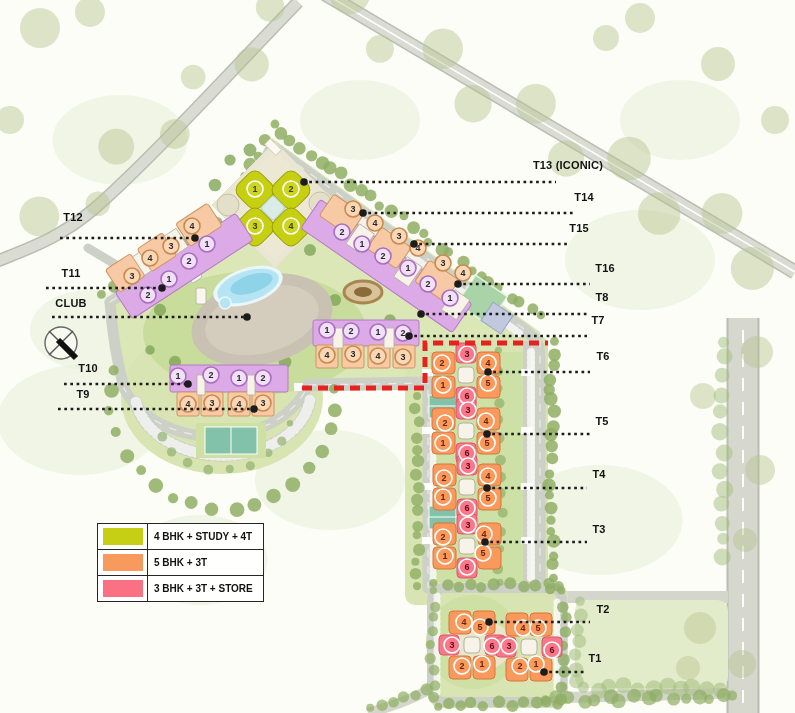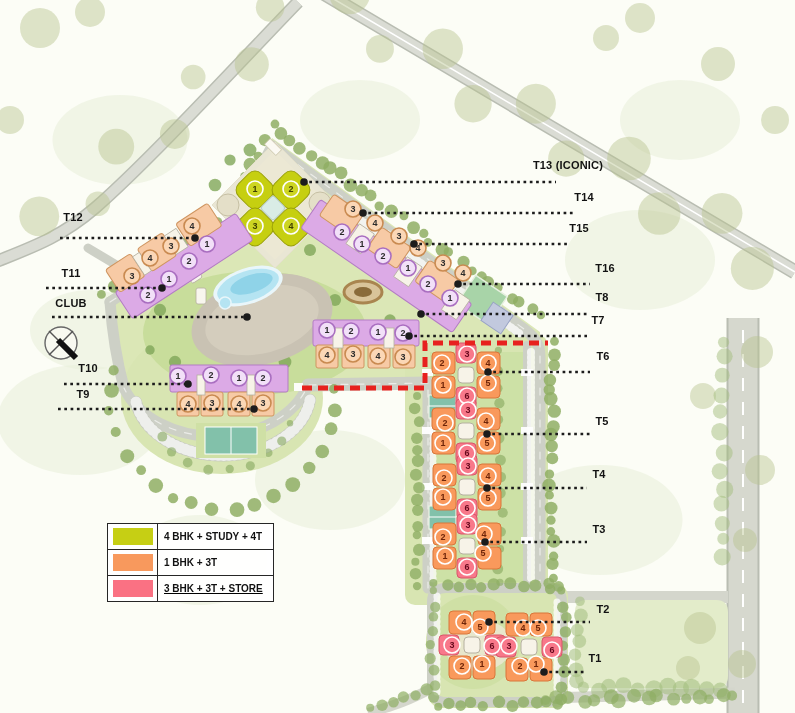--- a/index.html
+++ b/index.html
@@ -3,23 +3,23 @@
 <meta charset="utf-8">
 <style>
   html,body{margin:0;padding:0;background:#ffffff;}
   #stage{position:relative;width:795px;height:713px;overflow:hidden;background:#fdfdf7;
          font-family:"Liberation Sans",sans-serif;}
   svg{position:absolute;left:0;top:0;}
   .lbl{font:700 11px "Liberation Sans",sans-serif;fill:#121212;text-anchor:middle;letter-spacing:.2px;}
   .bn{font:700 9px "Liberation Sans",sans-serif;text-anchor:middle;}
   .leader{stroke:#1c1c1c;stroke-width:2.6;stroke-dasharray:2.7 3.6;fill:none;}
   .legend{position:absolute;left:97px;top:523px;width:167px;background:rgba(255,255,255,.96);
-          border:1.6px solid #262626;box-sizing:border-box;margin-left:10px;}
+          border:1.6px solid #262626;box-sizing:border-box;}
   .legend-row{display:flex;align-items:center;height:25px;border-bottom:1.2px solid #262626;}
-  .legend-row:last-child{border-bottom:none;text-decoration:underline;}
+  .legend-row:last-child{border-bottom:none;}
   .legend-swatch-cell{width:50px;height:100%;border-right:1.2px solid #262626;display:flex;
           align-items:center;justify-content:center;box-sizing:border-box;flex:none;}
   .legend-swatch{width:40px;height:17px;}
   .legend-label{font:700 10px "Liberation Sans",sans-serif;color:#111;padding-left:6px;white-space:nowrap;}
 </style>
 </head>
 <body>
 
 <div id="stage">
 <svg width="795" height="713" viewBox="0 0 795 713">
@@ -784,21 +784,21 @@
         <div class="legend-row">
           <div class="legend-swatch-cell">
             <div class="legend-swatch" style="background: rgb(198, 207, 20);"></div>
           </div>
           <div class="legend-label">4 BHK + STUDY + 4T</div>
         </div>
         <div class="legend-row">
           <div class="legend-swatch-cell">
             <div class="legend-swatch" style="background: rgb(248, 153, 93);"></div>
           </div>
-          <div class="legend-label">1 BHK + 3T</div>
+          <div class="legend-label">5 BHK + 3T</div>
         </div>
         <div class="legend-row">
           <div class="legend-swatch-cell">
             <div class="legend-swatch" style="background: rgb(250, 113, 131);"></div>
           </div>
           <div class="legend-label">3 BHK + 3T + STORE</div>
         </div>
       </div>
 </div>
 </div>

